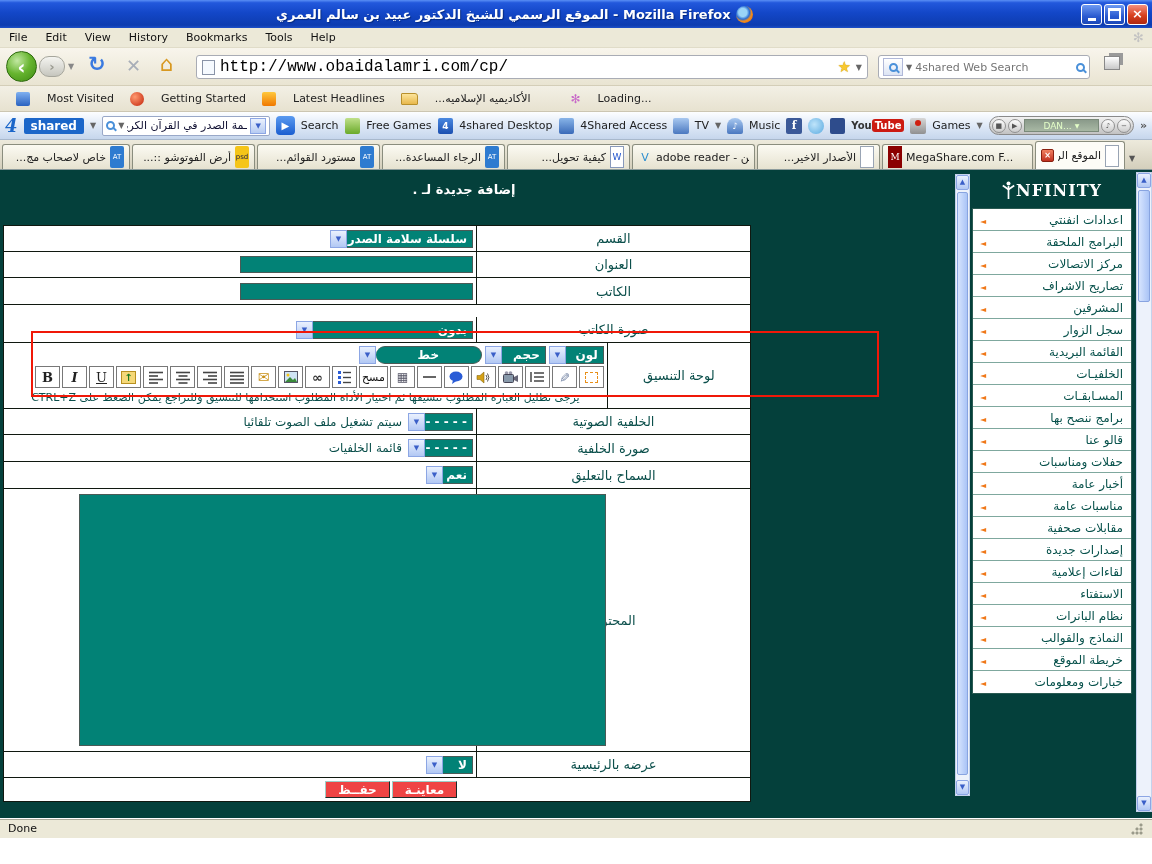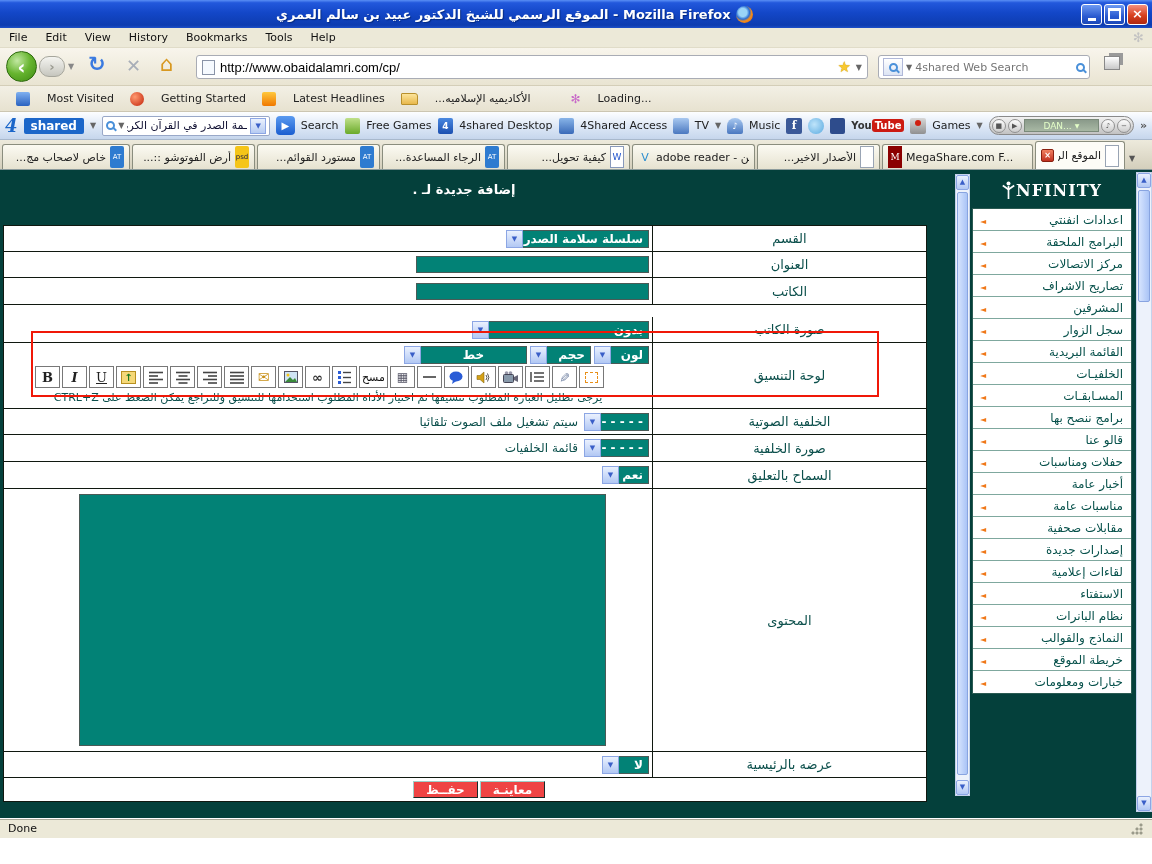--- a/index.html
+++ b/index.html
@@ -38,22 +38,22 @@
   .nav-fwd { position:absolute; left:39px; top:8px; width:26px; height:21px; border-radius:10px;
     background:linear-gradient(#F4F4F0,#C6C6BE); border:1px solid #A6A69C; color:#9A9A90;
     font-size:13px; font-weight:bold; text-align:center; line-height:19px; }
   .nav-drop { position:absolute; left:68px; top:14px; color:#888; font-size:8px; }
   .nav-refresh { position:absolute; left:88px; top:4px; font-size:21px; font-weight:bold; color:#3A7AE0; }
   .nav-stop { position:absolute; left:126px; top:7px; font-size:18px; font-weight:bold; color:#A8AEB8; }
   .nav-home { position:absolute; left:160px; top:4px; font-size:21px; color:#D89820; }
   .urlbar { position:absolute; left:196px; top:7px; width:672px; height:24px; background:#fff;
     border:1px solid #A9ACB5; border-radius:3px; display:flex; align-items:center; padding:0 5px; gap:5px; }
   .page-ico { width:13px; height:15px; background:#F6FAFF; border:1px solid #8A94A8; }
-  .url-input { flex:1; border:none; outline:none; font-size:13px; color:#000; background:transparent;
-    font-family:Liberation Sans, sans-serif; }
+  .url-input { flex:1; border:none; outline:none; font-size:16px; color:#000; background:transparent;
+    font-family:Liberation Mono, monospace; }
   .star-ico { color:#F8C830; font-size:15px; text-shadow:0 0 1px #B08000; }
   .mini-drop { color:#666; font-size:8px; }
   .searchbox { position:absolute; left:878px; top:7px; width:212px; height:24px; background:#fff;
     border:1px solid #A9ACB5; border-radius:3px; display:flex; align-items:center; padding:0 4px; gap:3px; }
   .engine-box { width:20px; height:18px; border:1px solid #B0B8D8; background:linear-gradient(#FFFFFF,#DCE4F4);
     display:flex; align-items:center; justify-content:center; }
   .mag { width:9px; height:9px; border:2px solid #4A90D9; border-radius:50%; position:relative; }
   .mag::after { content:""; position:absolute; width:5px; height:2px; background:#4A90D9;
     transform:rotate(45deg); right:-4px; bottom:-2px; }
   .search-input { flex:1; border:none; outline:none; font-size:11px; color:#9A9A9A; background:transparent;
@@ -132,21 +132,21 @@
     border:1px solid #8A2010; color:#fff; font-size:8px; font-weight:bold; display:flex;
     align-items:center; justify-content:center; flex:none; }
   .tab-close::before { content:"×"; }
   .tab-list-btn { margin-left:2px; margin-bottom:6px; color:#555; font-size:8px; }
 
   
   .content { position:absolute; left:0; top:170px; width:1152px; height:648px; background:#04403B; }
   .heading { position:absolute; left:0; top:12px; width:928px; text-align:center;
     color:#fff; font-size:13px; font-weight:bold; direction:rtl; }
 
-  .form { position:absolute; left:3px; top:55px; width:924px; background:#fff; border:1px solid #101810; }
+  .form { position:absolute; left:3px; top:55px; width:748px; background:#fff; border:1px solid #101810; }
   .frow { display:flex; border-bottom:1px solid #101810; }
   .frow:last-child { border-bottom:none; }
   .fcell { flex:1; position:relative; display:flex; align-items:center; direction:rtl;
     justify-content:flex-start; padding:0 3px; }
   .flabel { width:274px; border-left:1px solid #101810; display:flex; align-items:center; justify-content:center;
     color:#0B4F4B; font-size:13px; direction:rtl; }
   .xsel { display:flex; direction:rtl; align-items:stretch; height:18px; }
   .xsel-disp { background:#028276; color:#fff; font-size:12px; font-weight:bold; display:flex; align-items:center;
     justify-content:flex-start; padding:0 5px; border:1px solid #4A5A56; border-left:none; white-space:nowrap; overflow:hidden; }
   .xsel-arrow { width:17px; background:linear-gradient(#EAF1FE,#B2C8F4); border:1px solid #8CA6E4;
@@ -419,21 +419,21 @@
         <div class="tb-line1">
           <span class="xsel">
             <span class="xsel-disp" style="width:38px;">لون</span>
             <span class="xsel-arrow"></span>
           </span>
           <span class="xsel">
             <span class="xsel-disp" style="width:44px;">حجم</span>
             <span class="xsel-arrow"></span>
           </span>
           <span class="xsel">
-            <span class="xsel-disp" style="width:106px; justify-content:center;">خط</span>
+            <span class="xsel-disp" style="width:106px; justify-content:center;border-radius:9px;">خط</span>
             <span class="xsel-arrow"></span>
           </span>
         </div>
         <div class="tb-line2">
           <span class="tb-btn tb-b">B</span>
           <span class="tb-btn tb-i">I</span>
           <span class="tb-btn tb-u">U</span>
           <span class="tb-btn">
               <span class="up-box">↑</span>
             </span>

